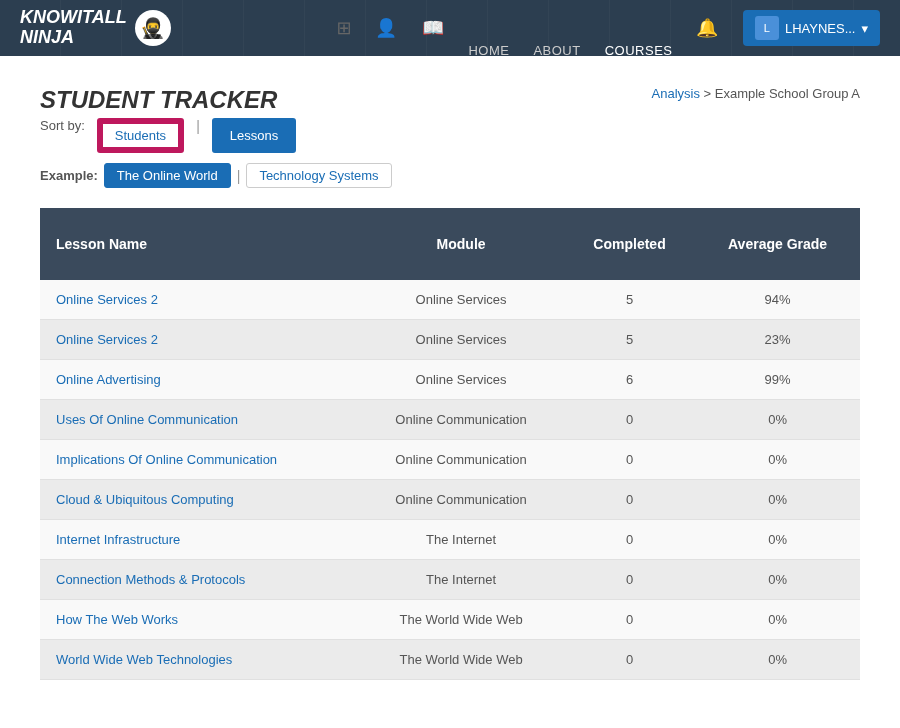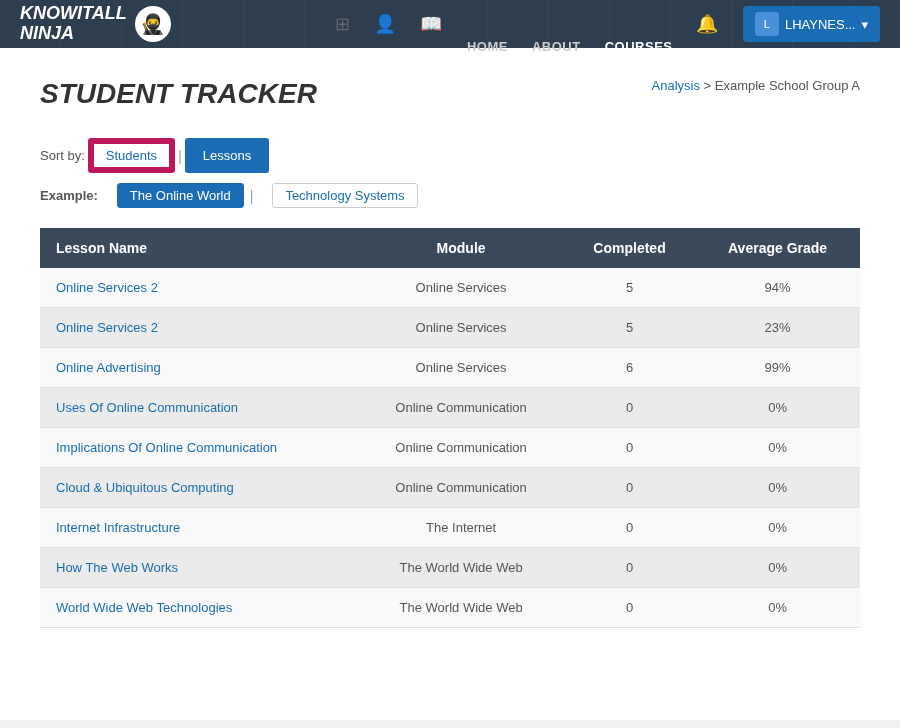--- a/index.html
+++ b/index.html
@@ -1,21 +1,21 @@
 <!DOCTYPE html>
 <html><head>
   <meta charset="utf-8">
   <style>
     * { box-sizing: border-box; margin: 0; padding: 0; }
     body { font-family: Arial, sans-serif; background: #f0f0f0; font-size: 14px; }
 
     
     .navbar {
       background: #2c3e50;
-      height: 48px;
+      height: 56px;
       display: flex;
       align-items: center;
       padding: 0 20px;
       justify-content: space-between;
       position: relative;
     }
     .navbar-bg-pattern {
       position: absolute; inset: 0;
       background: repeating-linear-gradient(90deg, transparent, transparent 60px, rgba(255,255,255,0.03) 60px, rgba(255,255,255,0.03) 61px);
       pointer-events: none;
@@ -29,21 +29,21 @@
     }
     .logo-ninja {
       width: 36px; height: 36px; background: white; border-radius: 50%;
       display: flex; align-items: center; justify-content: center;
       font-size: 20px;
     }
     .nav-links {
       display: flex; align-items: center; gap: 24px; z-index: 1;
     }
     .nav-link {
-      color: #ccc; text-decoration: none; font-size: 13px; font-weight: bold; letter-spacing: 0.5px; margin-top: 45px;
+      color: #ccc; text-decoration: none; font-size: 13px; font-weight: normal; letter-spacing: 0.5px; margin-top: 45px;
     }
     .nav-link.active { color: white; }
     .nav-bell {
       color: #ccc; font-size: 18px; cursor: pointer;
     }
     .nav-user {
       background: #1a6db5; color: white; border: none; padding: 6px 12px;
       border-radius: 4px; cursor: pointer; font-size: 13px; display: flex; align-items: center; gap: 6px;
     }
     .nav-user-avatar {
@@ -52,66 +52,66 @@
     }
 
     
     .main-content {
       background: white; min-height: calc(100vh - 56px);
       padding: 30px 40px;
     }
 
     .page-title {
       font-family: Arial Black, Arial, sans-serif;
-      font-size: 28px; font-weight: 900; font-style: italic;
-      color: #333; margin-bottom: 28px;
+      font-size: 24px; font-weight: 900; font-style: italic;
+      color: #333; margin-bottom: 4px;
       text-transform: uppercase;
     }
 
     .breadcrumb {
       text-align: right; font-size: 13px;
     }
     .breadcrumb a { color: #1a6db5; text-decoration: none; }
     .breadcrumb span { color: #555; }
 
     .sort-bar {
-      display: flex; align-items: center; gap: 3px; margin-bottom: 10px;
+      display: flex; align-items: flex-start; gap: 12px; margin-bottom: 10px;
     }
     .sort-label { color: #555; font-size: 13px; }
     .sort-btn {
       padding: 4px 12px; border: 6px solid #be185d; border-radius: 3px;
       font-size: 13px; cursor: pointer; background: white; color: #1a6db5; text-decoration: none;
     }
     .sort-btn.active {
       background: #1a6db5; color: white; border-color: #1a6db5;
     }
     .sort-divider { color: #999; }
 
     .course-bar {
       display: flex; align-items: center; gap: 6px; margin-bottom: 20px;
     }
     .course-label { color: #555; font-size: 13px; font-weight: bold; }
     .course-btn {
       padding: 4px 12px; border-radius: 3px; font-size: 13px; cursor: pointer;
-      border: 1px solid #ccc; background: white; color: #1a6db5; text-decoration: none; margin-left: 13px;
+      border: 1px solid #ccc; background: white; color: #1a6db5; text-decoration: none;
     }
     .course-btn.active {
       background: #1a6db5; color: white; border-color: #1a6db5;
     }
     .course-divider { color: #999; }
 
     
     table {
       width: 100%; border-collapse: collapse;
     }
     thead tr {
       background: #3a4a5c;
     }
     thead th {
-      color: white; padding: 12px 16px; text-align: left; font-size: 14px; font-weight: 600;
+      color: white; padding: 28px 16px; text-align: left; font-size: 14px; font-weight: 600;
     }
     thead th:not(:first-child) { text-align: center; }
 
     tbody tr:nth-child(odd) { background: #f9f9f9; }
     tbody tr:nth-child(even) { background: #ebebeb; }
 
     tbody td {
       padding: 12px 16px; font-size: 13px; color: #555; border-bottom: 1px solid #e0e0e0;
     }
     tbody td:not(:first-child) { text-align: center; }
@@ -219,20 +219,26 @@
       <td>0</td>
       <td>0%</td>
     </tr>
         <tr>
       <td><a href="#">Internet Infrastructure</a></td>
       <td>The Internet</td>
       <td>0</td>
       <td>0%</td>
     </tr>
         <tr>
+      <td><a href="#">Connection Methods &amp; Protocols</a></td>
+      <td>The Internet</td>
+      <td>0</td>
+      <td>0%</td>
+    </tr>
+        <tr>
       <td><a href="#">How The Web Works</a></td>
       <td>The World Wide Web</td>
       <td>0</td>
       <td>0%</td>
     </tr>
         <tr>
       <td><a href="#">World Wide Web Technologies</a></td>
       <td>The World Wide Web</td>
       <td>0</td>
       <td>0%</td>

